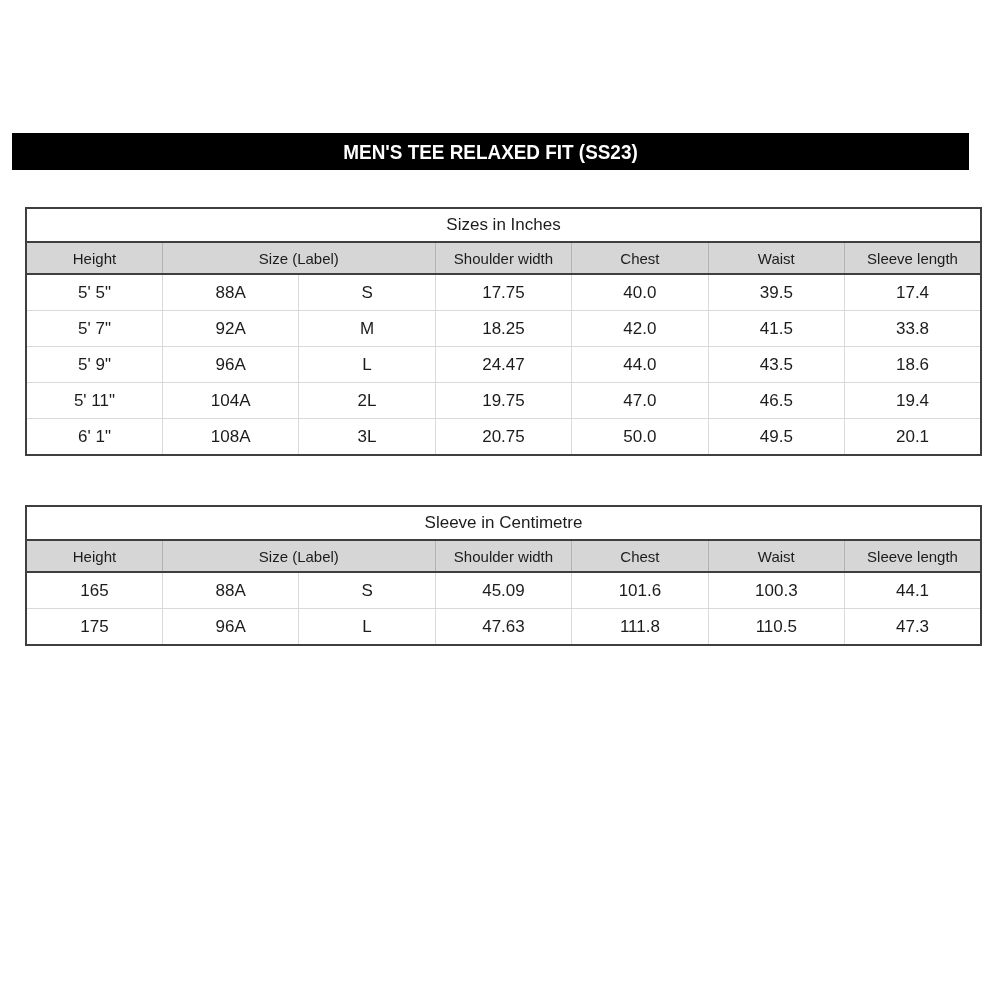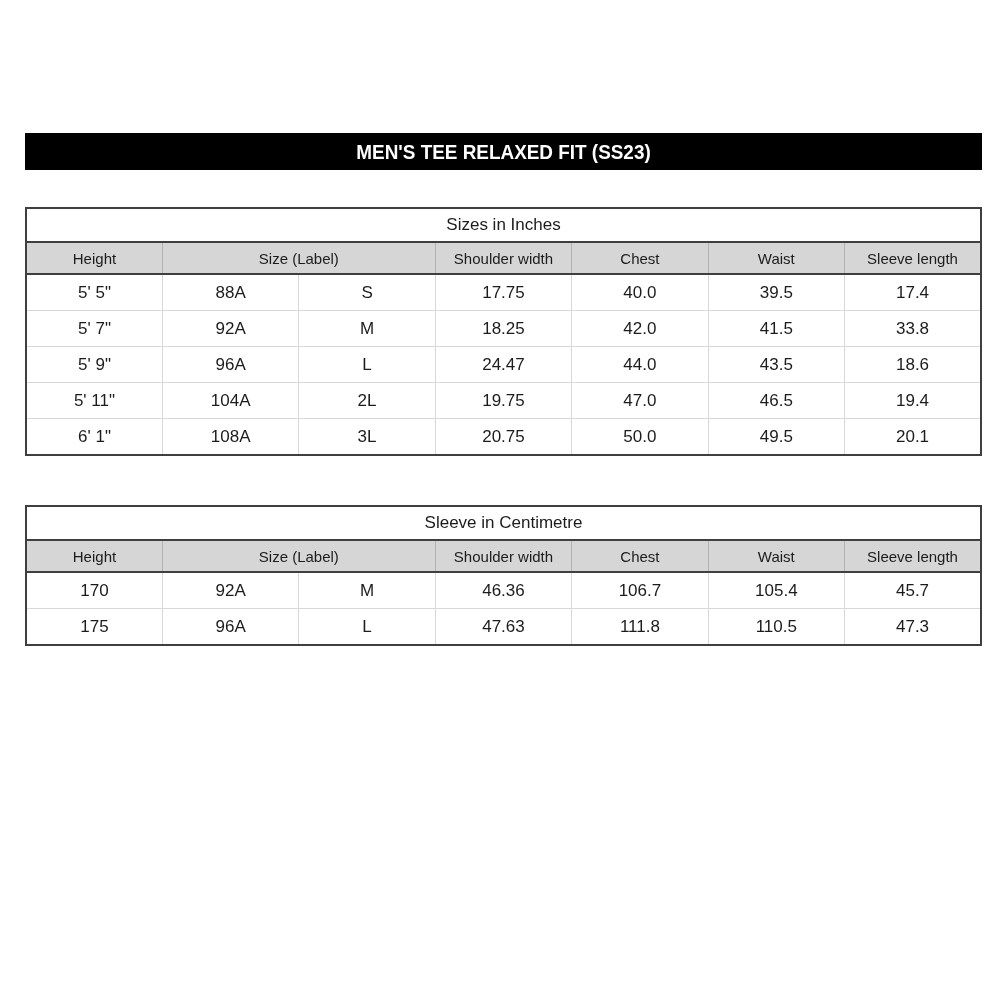--- a/index.html
+++ b/index.html
@@ -11,21 +11,21 @@
     position: relative;
     width: 1000px;
     height: 1000px;
     background: #ffffff;
     font-family: "Liberation Sans", sans-serif;
     color: #1c1c1c;
     overflow: hidden;
   }
   .title-bar {
     position: absolute;
-    left: 25px;
+    left: 12px;
     top: 133px;
     width: 957px;
     height: 37px;
     background: #000000;
     color: #ffffff;
     display: flex;
     align-items: center;
     justify-content: center;
   }
   .title-bar .title-text {
@@ -171,27 +171,27 @@
     </tr>
     <tr>
       <td class="head-cell">Height</td>
       <td class="head-cell" colspan="2">Size (Label)</td>
       <td class="head-cell">Shoulder width</td>
       <td class="head-cell">Chest</td>
       <td class="head-cell">Waist</td>
       <td class="head-cell">Sleeve length</td>
     </tr>
     <tr>
-      <td class="body-cell">170</td>
-      <td class="body-cell">92A</td>
-      <td class="body-cell">M</td>
-      <td class="body-cell">46.36</td>
-      <td class="body-cell">106.7</td>
-      <td class="body-cell">105.4</td>
-      <td class="body-cell">45.7</td>
+      <td class="body-cell">165</td>
+      <td class="body-cell">88A</td>
+      <td class="body-cell">S</td>
+      <td class="body-cell">45.09</td>
+      <td class="body-cell">101.6</td>
+      <td class="body-cell">100.3</td>
+      <td class="body-cell">44.1</td>
     </tr>
     <tr>
       <td class="body-cell">175</td>
       <td class="body-cell">96A</td>
       <td class="body-cell">L</td>
       <td class="body-cell">47.63</td>
       <td class="body-cell">111.8</td>
       <td class="body-cell">110.5</td>
       <td class="body-cell">47.3</td>
     </tr>

